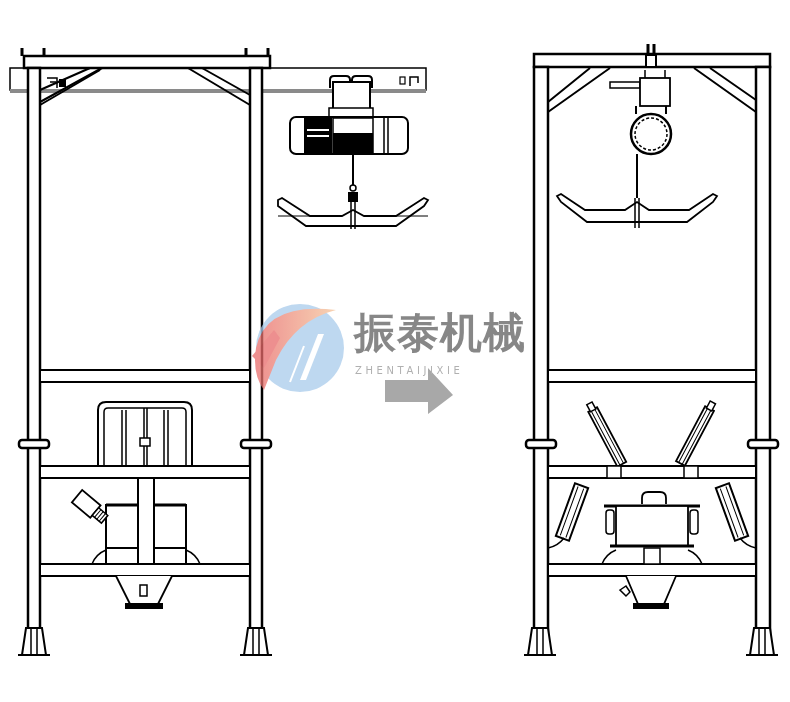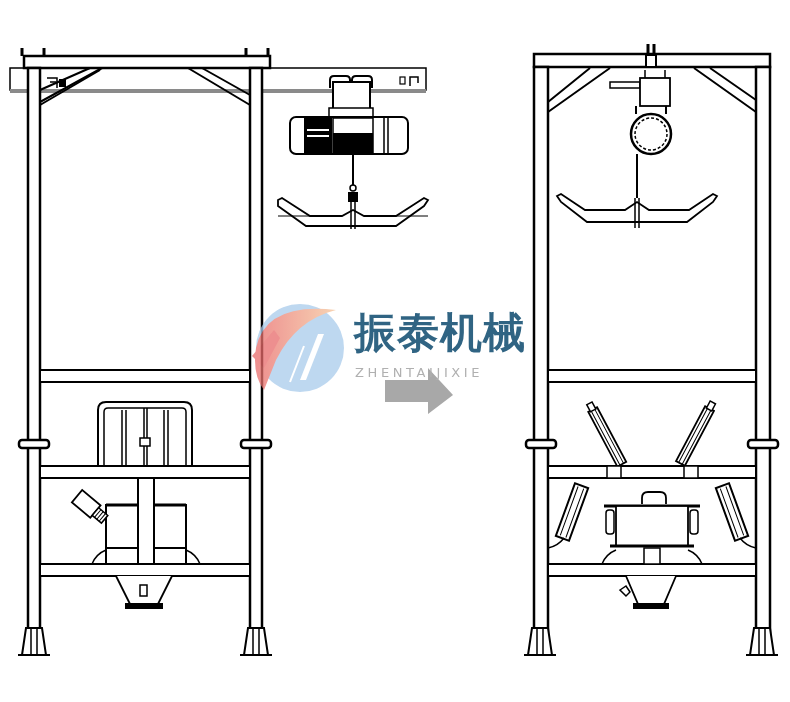--- a/index.html
+++ b/index.html
@@ -1,19 +1,19 @@
 <!DOCTYPE html>
 <html><head>
 <meta charset="utf-8">
 <style>
   html, body { margin: 0; padding: 0; background: #ffffff; }
   body { width: 790px; height: 702px; position: relative; overflow: hidden; font-family: "DejaVu Sans", sans-serif; }
   svg { position: absolute; left: 0; top: 0; }
-  .wm-cn { position: absolute; left: 354px; top: 312px; font-family: "DejaVu Sans", sans-serif; font-size: 42px; font-weight: bold; color: #0c4a6e; opacity: 0.85; letter-spacing: 1px; line-height: 1; }
-  .wm-en { position: absolute; left: 355px; top: 366px; font-family: "DejaVu Sans", sans-serif; font-size: 13px; color: #b0b0b0; letter-spacing: 3.6px; line-height: 1; text-align: center; }
+  .wm-cn { position: absolute; left: 354px; top: 312px; font-family: "DejaVu Sans", sans-serif; font-size: 42px; font-weight: bold; color: #737373; opacity: 0.85; letter-spacing: 1px; line-height: 1; }
+  .wm-en { position: absolute; left: 355px; top: 366px; font-family: "DejaVu Sans", sans-serif; font-size: 10px; color: #b0b0b0; letter-spacing: 3.6px; line-height: 1; text-align: center; }
 </style>
 </head>
 <body>
 
 <svg width="790" height="702" viewBox="0 0 790 702">
   <defs>
     <linearGradient id="lg-red" x1="0" y1="0" x2="1" y2="0">
       <stop offset="0" stop-color="#e86a6a"></stop>
       <stop offset="1" stop-color="#f5c59a"></stop>
     </linearGradient>

